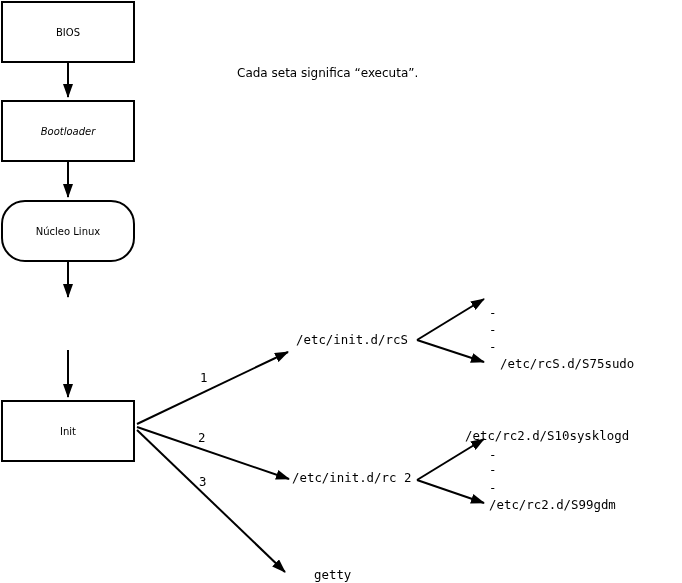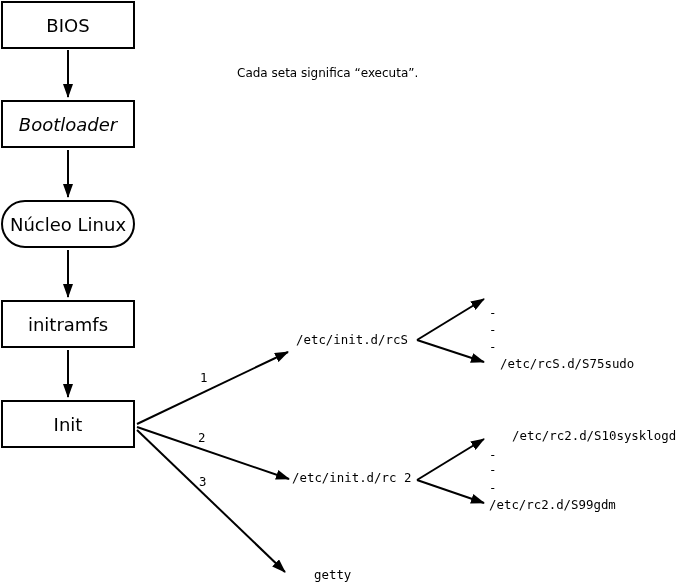--- a/index.html
+++ b/index.html
@@ -20,28 +20,28 @@
     position: absolute;
     left: 0;
     top: 0;
     width: 682px;
     height: 583px;
   }
   .node {
     position: absolute;
     left: 1px;
     width: 134px;
-    height: 48px;
+    height: 62px;
     box-sizing: border-box;
     border: 2px solid #000000;
     background: #ffffff;
     display: flex;
     align-items: center;
     justify-content: center;
-    font-size: 18px;
+    font-size: 10px;
   }
   .note {
     position: absolute;
     left: 237px;
     top: 65px;
     font-size: 12px;
     line-height: 16px;
     white-space: pre;
   }
   .mono {
@@ -80,41 +80,38 @@
 
   <div class="node" style="top:1px;">
     <span>BIOS</span>
   </div>
   <div class="node" style="top:100px;font-style:italic;">
     <span>Bootloader</span>
   </div>
   <div class="node" style="top:200px;border-radius:24px;">
     <span>Núcleo Linux</span>
   </div>
-  <div class="node" style="top:300px;">
-    <span>initramfs</span>
-  </div>
   <div class="node" style="top:400px;">
     <span>Init</span>
   </div>
 
   <div class="note">Cada seta significa “executa”.</div>
 
   <span class="mono" style="left:200px;top:370px;">1</span>
   <span class="mono" style="left:198px;top:430px;">2</span>
   <span class="mono" style="left:199px;top:474px;">3</span>
 
   <span class="mono" style="left:296px;top:332px;">/etc/init.d/rcS</span>
   <span class="mono" style="left:292px;top:470px;">/etc/init.d/rc 2</span>
   <span class="mono" style="left:314px;top:567px;">getty</span>
 
   <span class="mono" style="left:489px;top:305px;">-</span>
   <span class="mono" style="left:489px;top:322px;">-</span>
   <span class="mono" style="left:489px;top:339px;">-</span>
   <span class="mono" style="left:500px;top:356px;">/etc/rcS.d/S75sudo</span>
 
-  <span class="mono" style="left:512px;top:428px;">/etc/rc2.d/S10sysklogd</span>
+  <span class="mono" style="left:465px;top:428px;">/etc/rc2.d/S10sysklogd</span>
   <span class="mono" style="left:489px;top:447px;">-</span>
   <span class="mono" style="left:489px;top:462px;">-</span>
   <span class="mono" style="left:489px;top:480px;">-</span>
   <span class="mono" style="left:489px;top:497px;">/etc/rc2.d/S99gdm</span>
 
 </div>
 
 </body></html>

